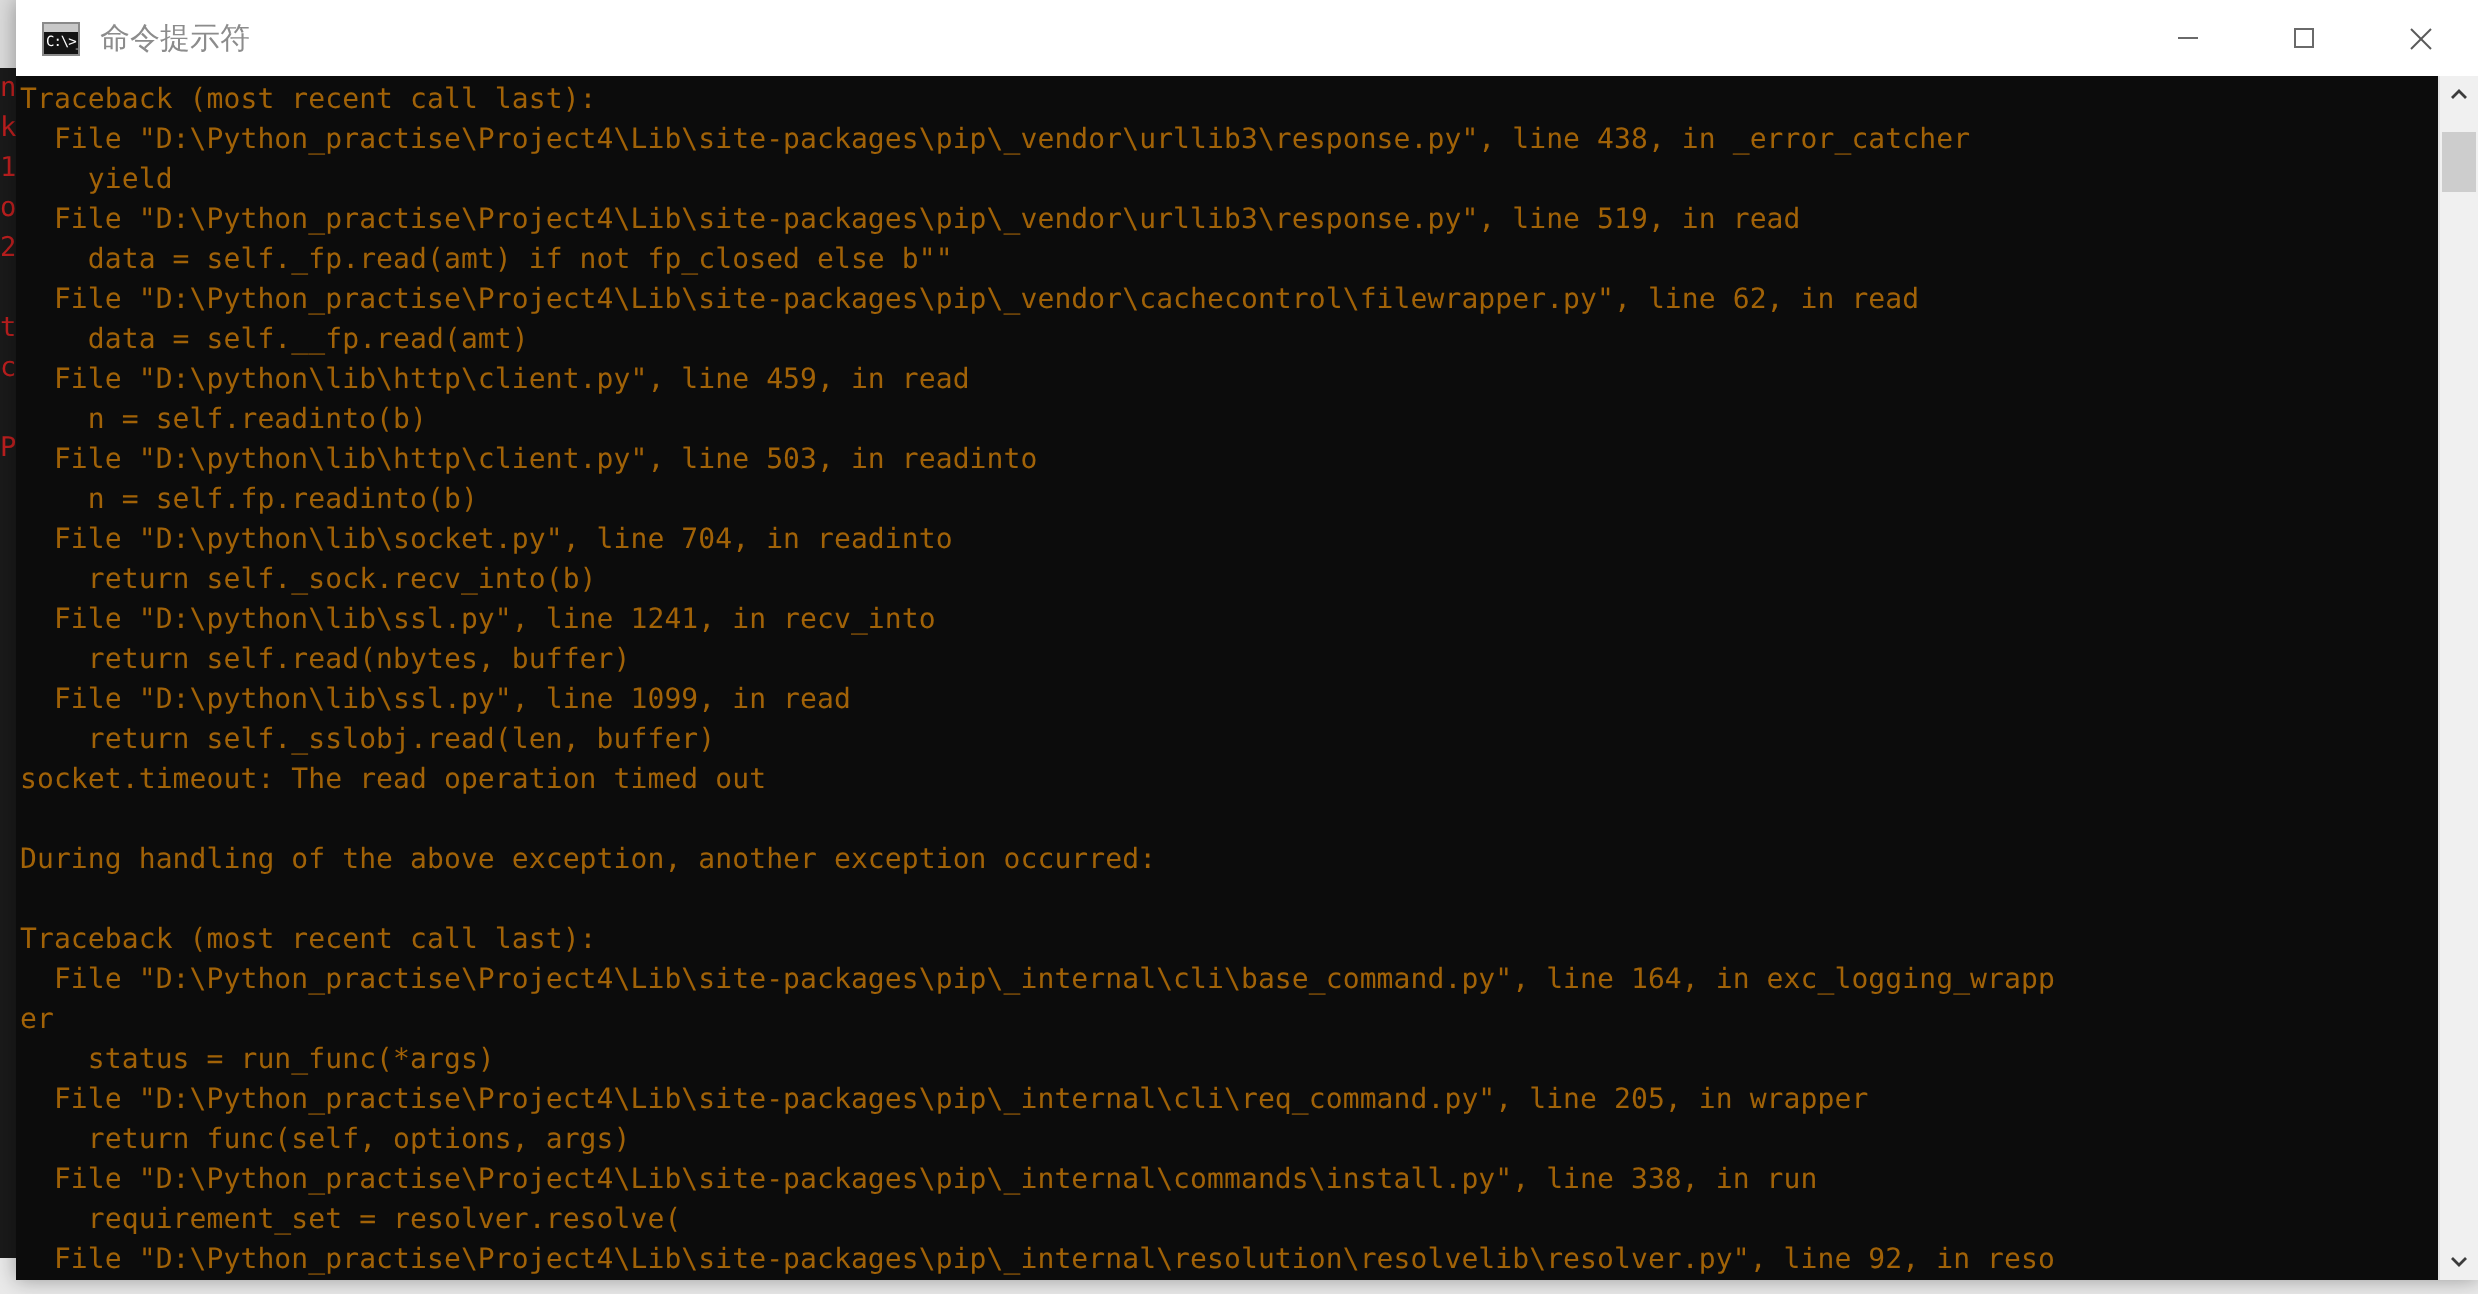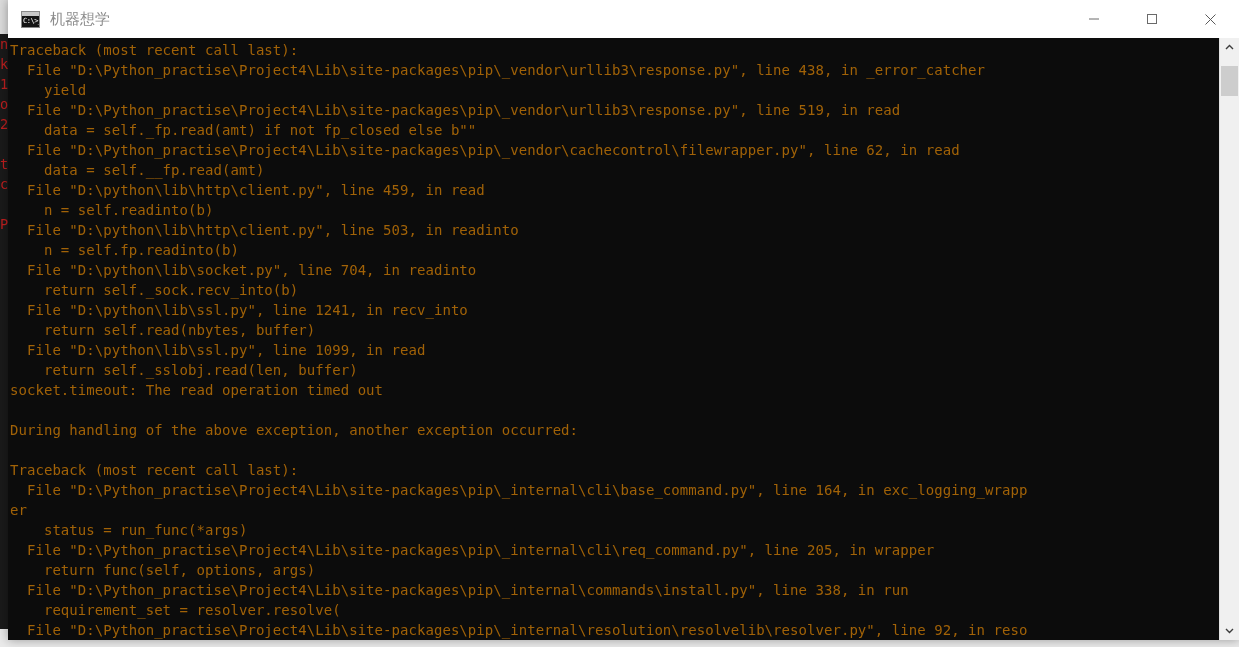--- a/index.html
+++ b/index.html
@@ -253,21 +253,21 @@
 
   <div class="bg-bottom-shade"></div>
 
   <div class="console-window">
 
     <div class="titlebar">
       <div class="title-icon">
         <div class="bar"></div>
         <div class="body">C:\&gt;_</div>
       </div>
-      <div class="title-text">机器想学</div>
+      <div class="title-text">命令提示符</div>
 
       <div class="win-controls">
         <div class="win-btn">
           <svg width="12" height="12" viewBox="0 0 12 12">
             <line x1="1" y1="6" x2="11" y2="6" stroke="#6a6a6a" stroke-width="1"></line>
           </svg>
         </div>
         <div class="win-btn">
           <svg width="12" height="12" viewBox="0 0 12 12">
             <rect x="1.5" y="1.5" width="9" height="9" fill="none" stroke="#6a6a6a" stroke-width="1"></rect>

